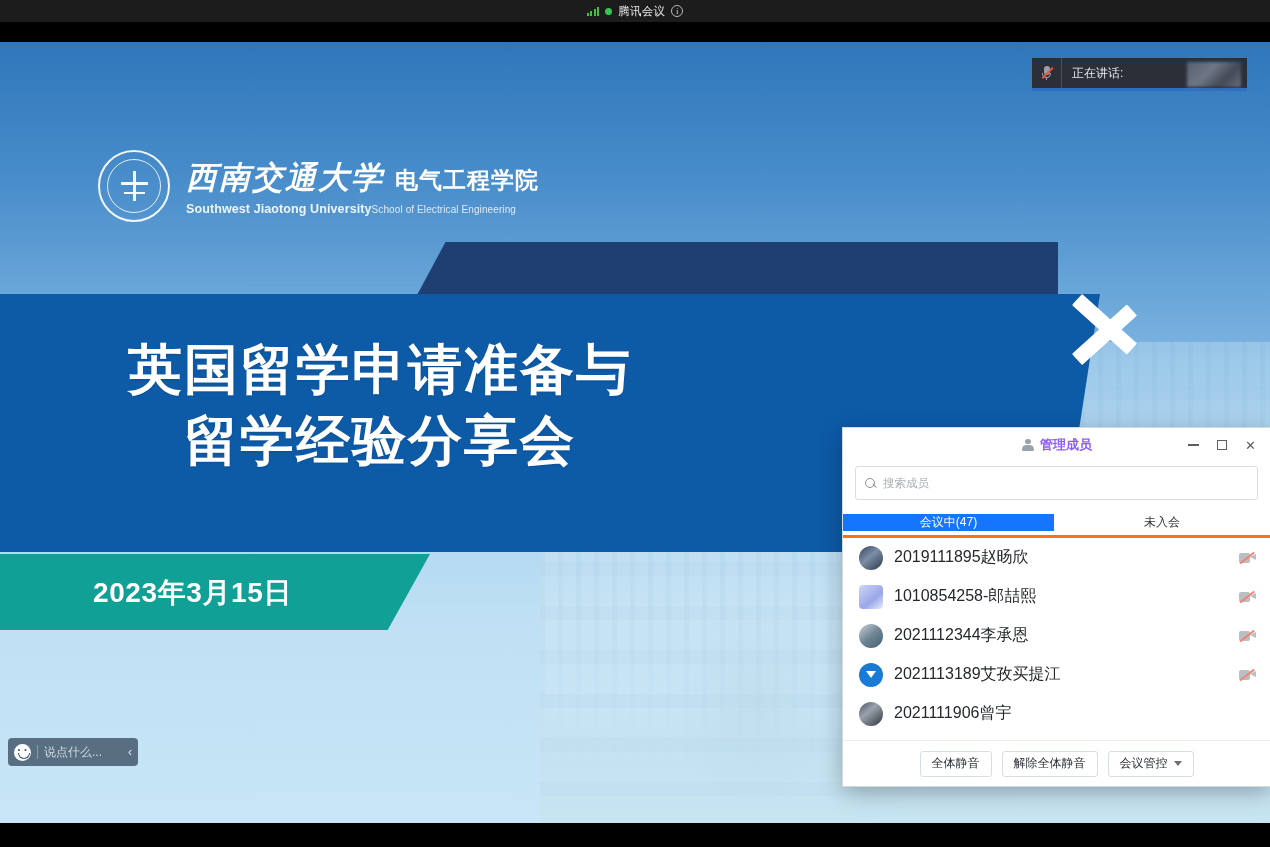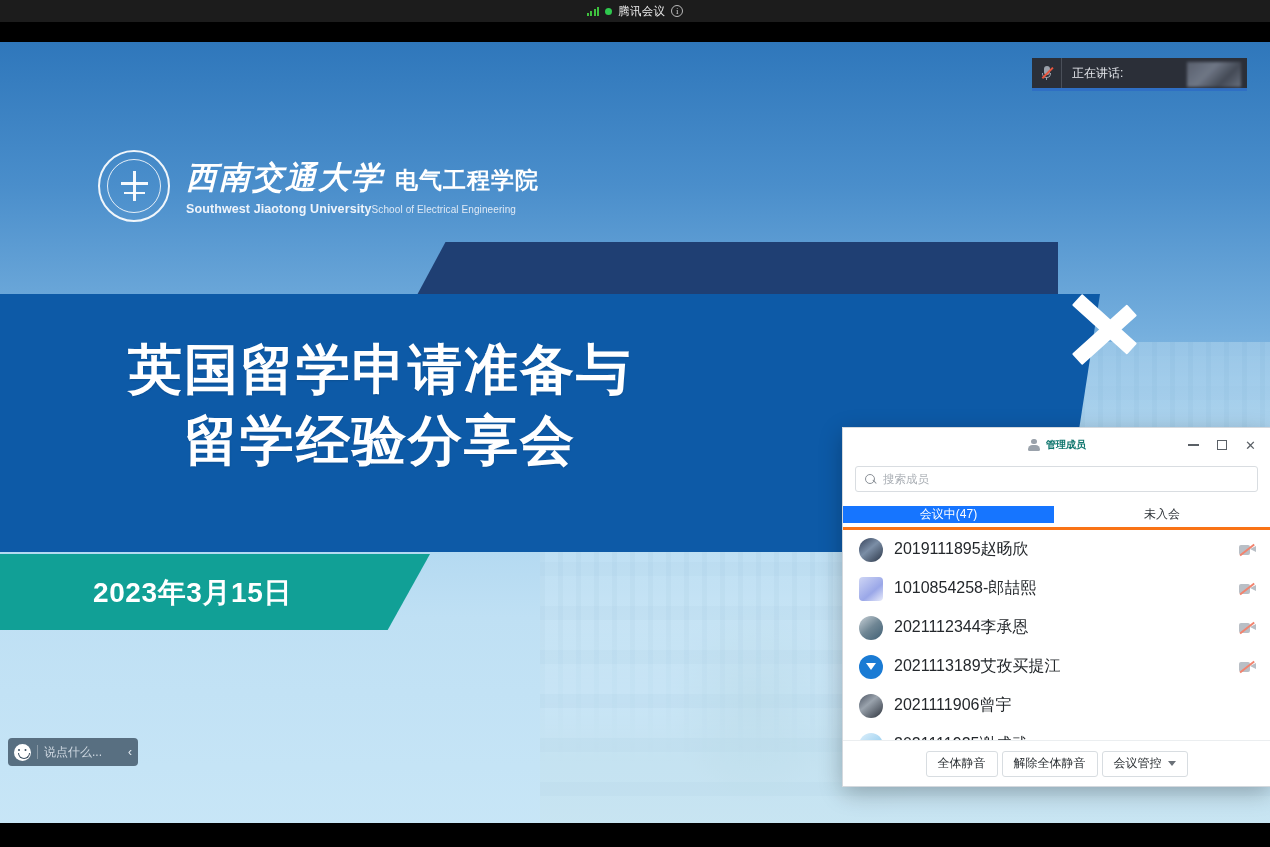--- a/index.html
+++ b/index.html
@@ -222,32 +222,32 @@
   }
   .person-icon { width: 13px; height: 13px; position: relative; }
   .person-icon::before {
     content: ""; position: absolute; left: 4px; top: 0; width: 5.5px; height: 5.5px;
     border-radius: 50%; background: #9aa2ab;
   }
   .person-icon::after {
     content: ""; position: absolute; left: 1px; top: 6.5px; width: 11.5px; height: 6px;
     border-radius: 6px 6px 2px 2px; background: #9aa2ab;
   }
-  .panel-title { font-size: 10px; color: #0f766e; font-weight: bold; }
+  .panel-title { font-size: 13px; color: #8b5cf6; font-weight: bold; }
   .win-controls {
     position: absolute; right: 8px; top: 0; height: 34px;
     display: flex; align-items: center; gap: 18px; padding-right: 6px;
   }
   .win-btn { color: #5a6066; font-size: 13px; line-height: 1; cursor: default; }
   .win-min { width: 11px; height: 1.4px; background: #5a6066; display: block; }
   .win-max { width: 10px; height: 10px; border: 1.4px solid #5a6066; display: block; }
 
   .search-wrap { padding: 4px 12px 10px; flex: none; }
   .search-box {
-    height: 26px; border: 1px solid #d9dde1; border-radius: 3px;
+    height: 34px; border: 1px solid #d9dde1; border-radius: 3px;
     display: flex; align-items: center; gap: 7px; padding: 0 9px;
     background: #fff;
   }
   .search-icon { width: 11px; height: 11px; position: relative; flex: none; }
   .search-icon::before {
     content: ""; position: absolute; left: 0; top: 0; width: 8px; height: 8px;
     border: 1.4px solid #8b9198; border-radius: 50%;
   }
   .search-icon::after {
     content: ""; position: absolute; left: 7.2px; top: 7.4px; width: 4.5px; height: 1.4px;
@@ -292,21 +292,21 @@
     border-top: 3.5px solid transparent; border-bottom: 3.5px solid transparent;
     border-right: 6px solid #b9bfc6;
   }
   .cam-off-icon .cam-slash {
     position: absolute; left: -1px; top: 5px; width: 18px; height: 1.6px;
     background: #f2836e; transform: rotate(-38deg);
   }
 
   .panel-footer {
     height: 46px; flex: none; border-top: 1px solid #ebeef0;
-    display: flex; align-items: center; justify-content: center; gap: 4px;
+    display: flex; align-items: center; justify-content: center; gap: 10px;
     background: #ffffff;
   }
   .pbtn {
     height: 26px; padding: 0 11px; border: 1px solid #d8dde1; border-radius: 3px;
     background: #fff; color: #2b3034; font-size: 12px;
     display: flex; align-items: center; gap: 6px;
   }
   .caret-down {
     width: 0; height: 0; border-left: 4px solid transparent;
     border-right: 4px solid transparent; border-top: 5px solid #6b7178;

